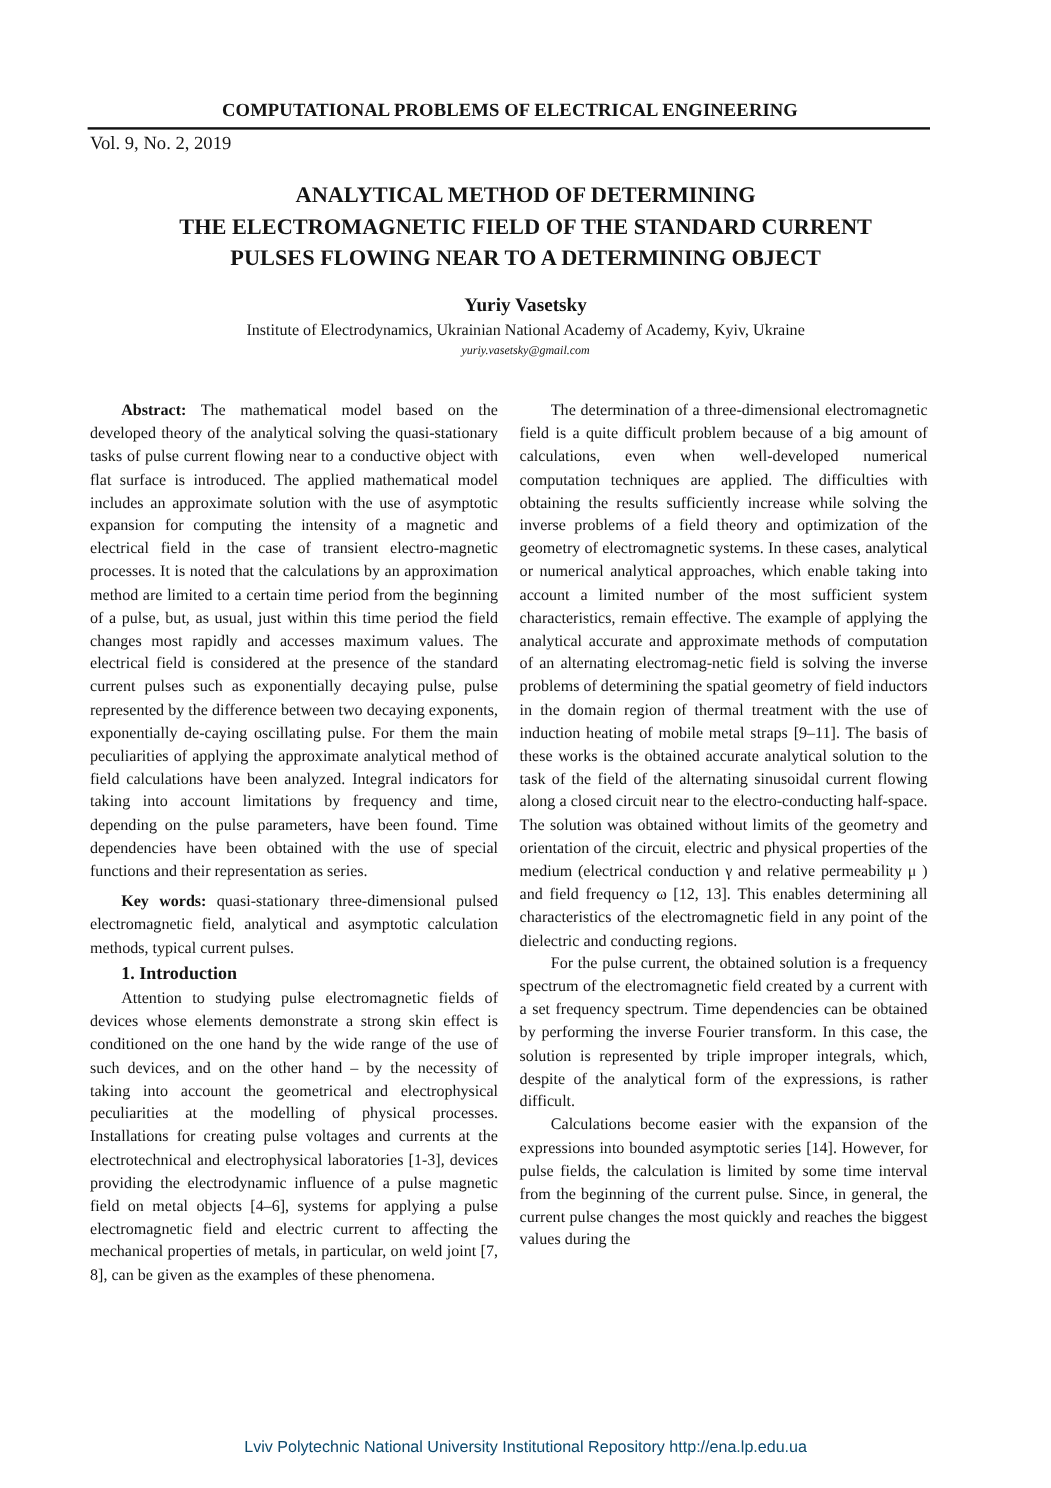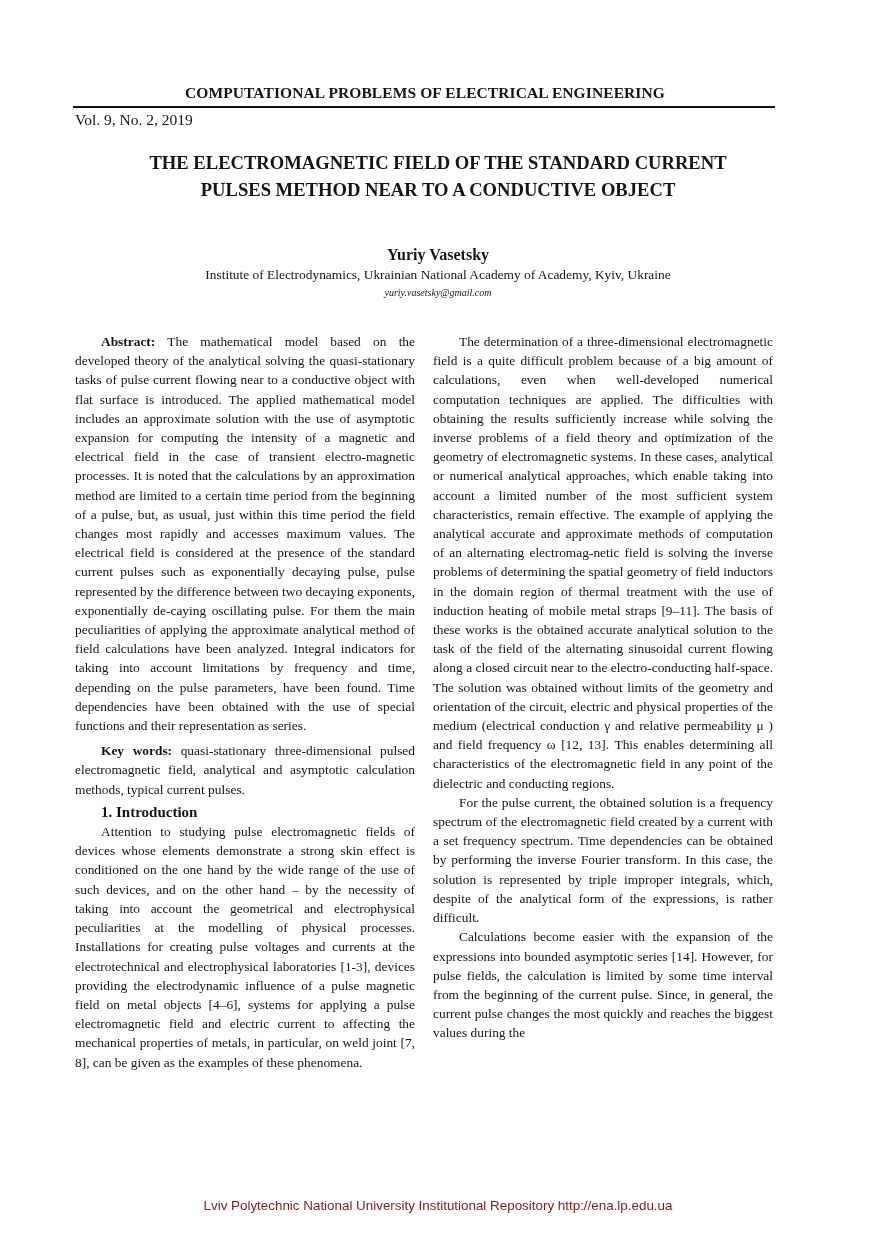--- a/index.html
+++ b/index.html
@@ -18,32 +18,33 @@
   .email { position: absolute; left: 73px; top: 287px; width: 730px; text-align: center; font-size: 10px; font-style: italic; }
   .col { position: absolute; top: 332px; width: 340px; font-size: 13.4px; line-height: 19.2px;
          text-align: justify; hyphens: none; }
   .col.left { left: 75px; }
   .col.right { left: 433px; }
   .col p { margin: 0; text-indent: 26px; }
   .col .lbl { font-weight: bold; }
   .col h3 { margin: 4px 0 0 0; font-size: 15px; font-weight: bold; text-indent: 26px; line-height: 19.2px; }
   .col p.kw { margin-top: 6px; }
   .footer { position: absolute; left: 0; top: 1198px; width: 876px; text-align: center;
-            font-family: "Liberation Sans", "DejaVu Sans", sans-serif; font-size: 13.4px; color: #7f1d1d; }
+            font-family: "Liberation Sans", "DejaVu Sans", sans-serif; font-size: 13.4px; color: #0c4a6e; }
 </style>
 </head>
 <body>
 
 <div class="journal">COMPUTATIONAL PROBLEMS OF ELECTRICAL ENGINEERING</div>
 <div class="rule"></div>
 <div class="vol">Vol. 9, No. 2, 2019</div>
 
 <div class="title">
+  <div>ANALYTICAL METHOD OF DETERMINING</div>
   <div>THE ELECTROMAGNETIC FIELD OF THE STANDARD CURRENT</div>
-  <div>PULSES METHOD NEAR TO A CONDUCTIVE OBJECT</div>
+  <div>PULSES FLOWING NEAR TO A DETERMINING OBJECT</div>
 </div>
 
 <div class="author">Yuriy Vasetsky</div>
 <div class="affil">Institute of Electrodynamics, Ukrainian National Academy of Academy, Kyiv, Ukraine</div>
 <div class="email">yuriy.vasetsky@gmail.com</div>
 
 <div class="col left">
   <p><span class="lbl">Abstract:</span><span> The mathematical model based on the developed theory of the analytical solving the quasi-stationary tasks of pulse current flowing near to a conductive object with flat surface is introduced. The applied mathematical model includes an approximate solution with the use of asymptotic expansion for computing the intensity of a magnetic and electrical field in the case of transient electro-magnetic processes. It is noted that the calculations by an approximation method are limited to a certain time period from the beginning of a pulse, but, as usual, just within this time period the field changes most rapidly and accesses maximum values. The electrical field is considered at the presence of the standard current pulses such as exponentially decaying pulse, pulse represented by the difference between two decaying exponents, exponentially de-caying oscillating pulse. For them the main peculiarities of applying the approximate analytical method of field calculations have been analyzed. Integral indicators for taking into account limitations by frequency and time, depending on the pulse parameters, have been found. Time dependencies have been obtained with the use of special functions and their representation as series.</span></p>
   <p class="kw"><span class="lbl">Key words:</span><span> quasi-stationary three-dimensional pulsed electromagnetic field, analytical and asymptotic calculation methods, typical current pulses.</span></p>
   <h3>1. Introduction</h3>

